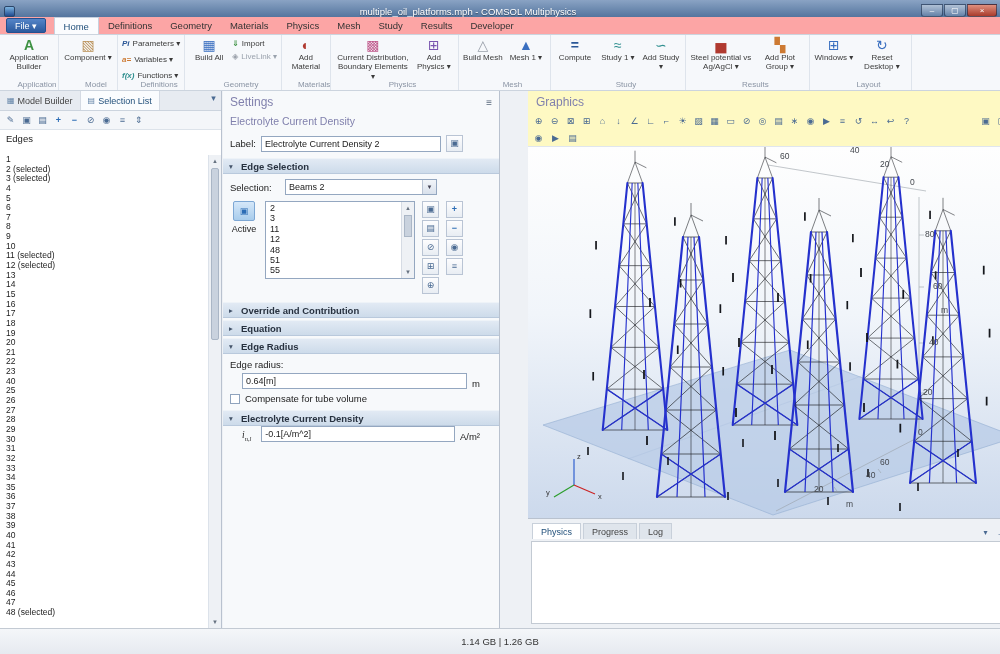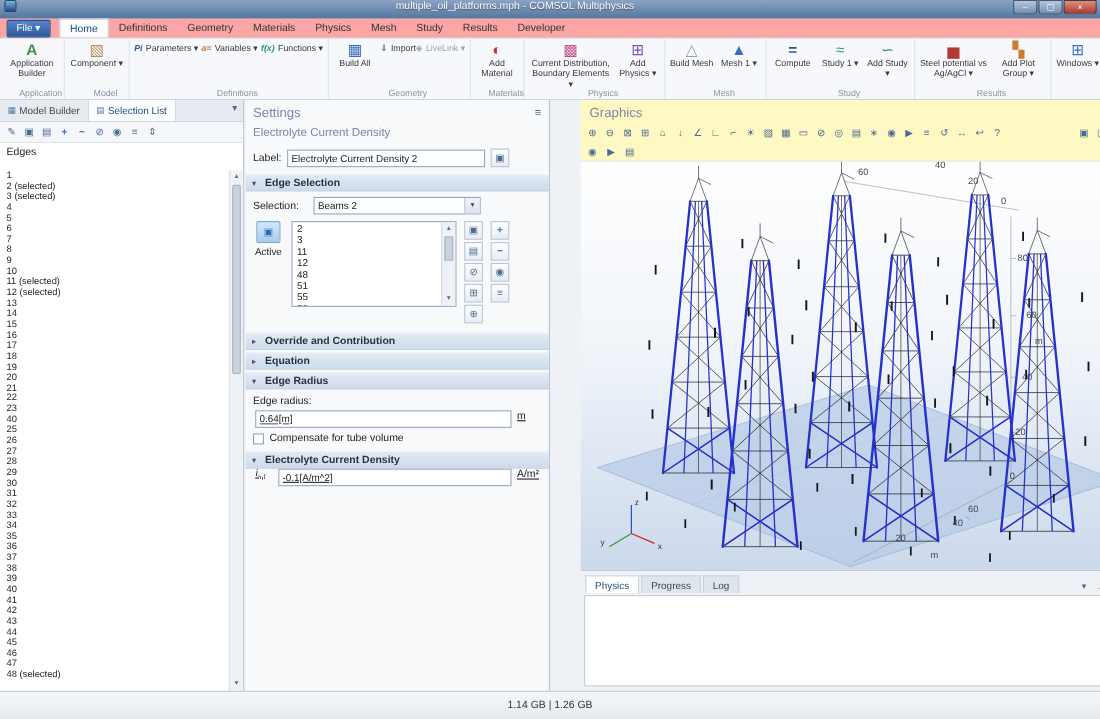--- a/index.html
+++ b/index.html
@@ -2,21 +2,21 @@
 <html><head>
 <meta charset="utf-8">
 <style>
   * { box-sizing: border-box; margin: 0; padding: 0; }
   html,body { width:1000px; height:654px; overflow:hidden;
     font-family:"Liberation Sans","DejaVu Sans",sans-serif; background:#e8ecf2; }
   .app { position:relative; width:1000px; height:654px; background:#eef1f5; }
 
   
   .titlebar { position:absolute; left:0; top:0; width:1000px; height:17px;
-    background:linear-gradient(#8aa3c4,#54759e); display:flex; align-items:flex-start; }
+    background:linear-gradient(#8aa3c4,#54759e); display:flex; align-items:flex-end; }
   .appicon { width:11px; height:11px; margin-left:4px; border-radius:2px;
     background:linear-gradient(#7db4e0,#1f4a8f); border:1px solid #2c4568; }
   .wtitle { flex:1; text-align:center; color:#fff; font-size:9.5px;
     text-shadow:0 1px 1px rgba(0,0,0,.45); white-space:nowrap; overflow:hidden; }
   .wctrls { display:flex; gap:1px; margin-right:3px; }
   .wbtn { width:22px; height:13px; font-size:8px; line-height:12px; text-align:center;
     color:#fff; background:linear-gradient(rgba(255,255,255,.4),rgba(255,255,255,.08));
     border:1px solid rgba(25,45,75,.65); border-radius:0 0 3px 3px; cursor:default; }
   .wbtn.close { width:30px; background:linear-gradient(#e0907e,#a93b2c); }
 
@@ -28,21 +28,21 @@
   .tabs { display:flex; margin-left:8px; height:100%; align-items:stretch; }
   .rtab { font-size:9.5px; color:#333; padding:0 9px; display:flex; align-items:center; }
   .rtab.active { background:#fbfcfe; border:1px solid #c7d1de; border-bottom:0; color:#1f4e79; }
 
   
   .ribbon { position:absolute; left:0; top:35px; width:1000px; height:56px;
     background:#f6f8fb; border-bottom:1px solid #ccd4de; display:flex; }
   .rgroup { position:relative; display:flex; flex-direction:column;
     border-right:1px solid #dee4ec; padding:2px 4px 11px; }
   .rbtns { display:flex; flex:1; gap:3px; align-items:stretch; }
-  .rcol { display:flex; flex-direction:row; justify-content:flex-start; }
+  .rcol { display:flex; flex-direction:column; justify-content:flex-start; }
   .rbig { width:50px; display:flex; flex-direction:column; align-items:center; }
   .rbig.w76 { width:76px; } .rbig.w64 { width:62px; } .rbig.w40 { width:40px; }
   .ricon { font-size:14px; line-height:16px; height:16px; }
   .rlabel { font-size:8px; line-height:1.18; text-align:center; color:#3a3a3a; }
   .rsmall { display:flex; align-items:center; gap:3px; height:13px; font-size:8px;
     color:#3a3a3a; white-space:nowrap; }
   .sicon { font-size:8px; font-weight:bold; font-style:italic; }
   .glabel { position:absolute; bottom:1px; left:0; right:0; text-align:center;
     font-size:8px; color:#8a94a4; white-space:nowrap;margin-left:16px; }
   .dim { color:#9aa2ad; }
@@ -114,22 +114,22 @@
     position:relative; overflow:hidden; }
   .lb-rows { position:absolute; left:0; top:1px; right:13px; bottom:0; font-size:9px;
     color:#222; padding-left:4px; }
   .lb-row { height:10.4px; line-height:10.4px; }
   .lb-scroll { position:absolute; right:0; top:0; bottom:0; width:13px; background:#eef1f5;
     border-left:1px solid #d5dbe4; }
   .lb-thumb { position:absolute; left:2px; right:2px; top:13px; height:22px;
     background:#c9d2de; border:1px solid #aab6c6; }
   .icol { display:flex; flex-direction:column; gap:2px; }
   .field-label { font-size:9.5px; color:#222; padding:0 7px; margin:5px 0 3px; }
-  .input-row { display:flex; align-items:flex-start; gap:5px; padding:0 9px; margin-bottom:4px;
-    font-size:9.5px; color:#222;text-decoration:underline; }
+  .input-row { display:flex; align-items:flex-end; gap:5px; padding:0 19px; margin-bottom:4px;
+    font-size:9.5px; color:#222; }
   .wide-input { width:233px; }
   .ecd-input { width:215px; }
   .cb { width:10px; height:10px; border:1px solid #8fa3bd; background:#fff; flex:0 0 auto; }
   .cbrow { margin-top:2px; margin-bottom:6px; }
   .sym { font-style:italic; font-family:"Liberation Serif","DejaVu Serif",serif;
     font-size:9.5px; width:16px; }
   .sym sub { font-size:6.5px; }
 
   
   .gfx { position:absolute; left:500px; top:91px; width:500px; height:537px; background:#fef9c3;margin-left:28px; }

